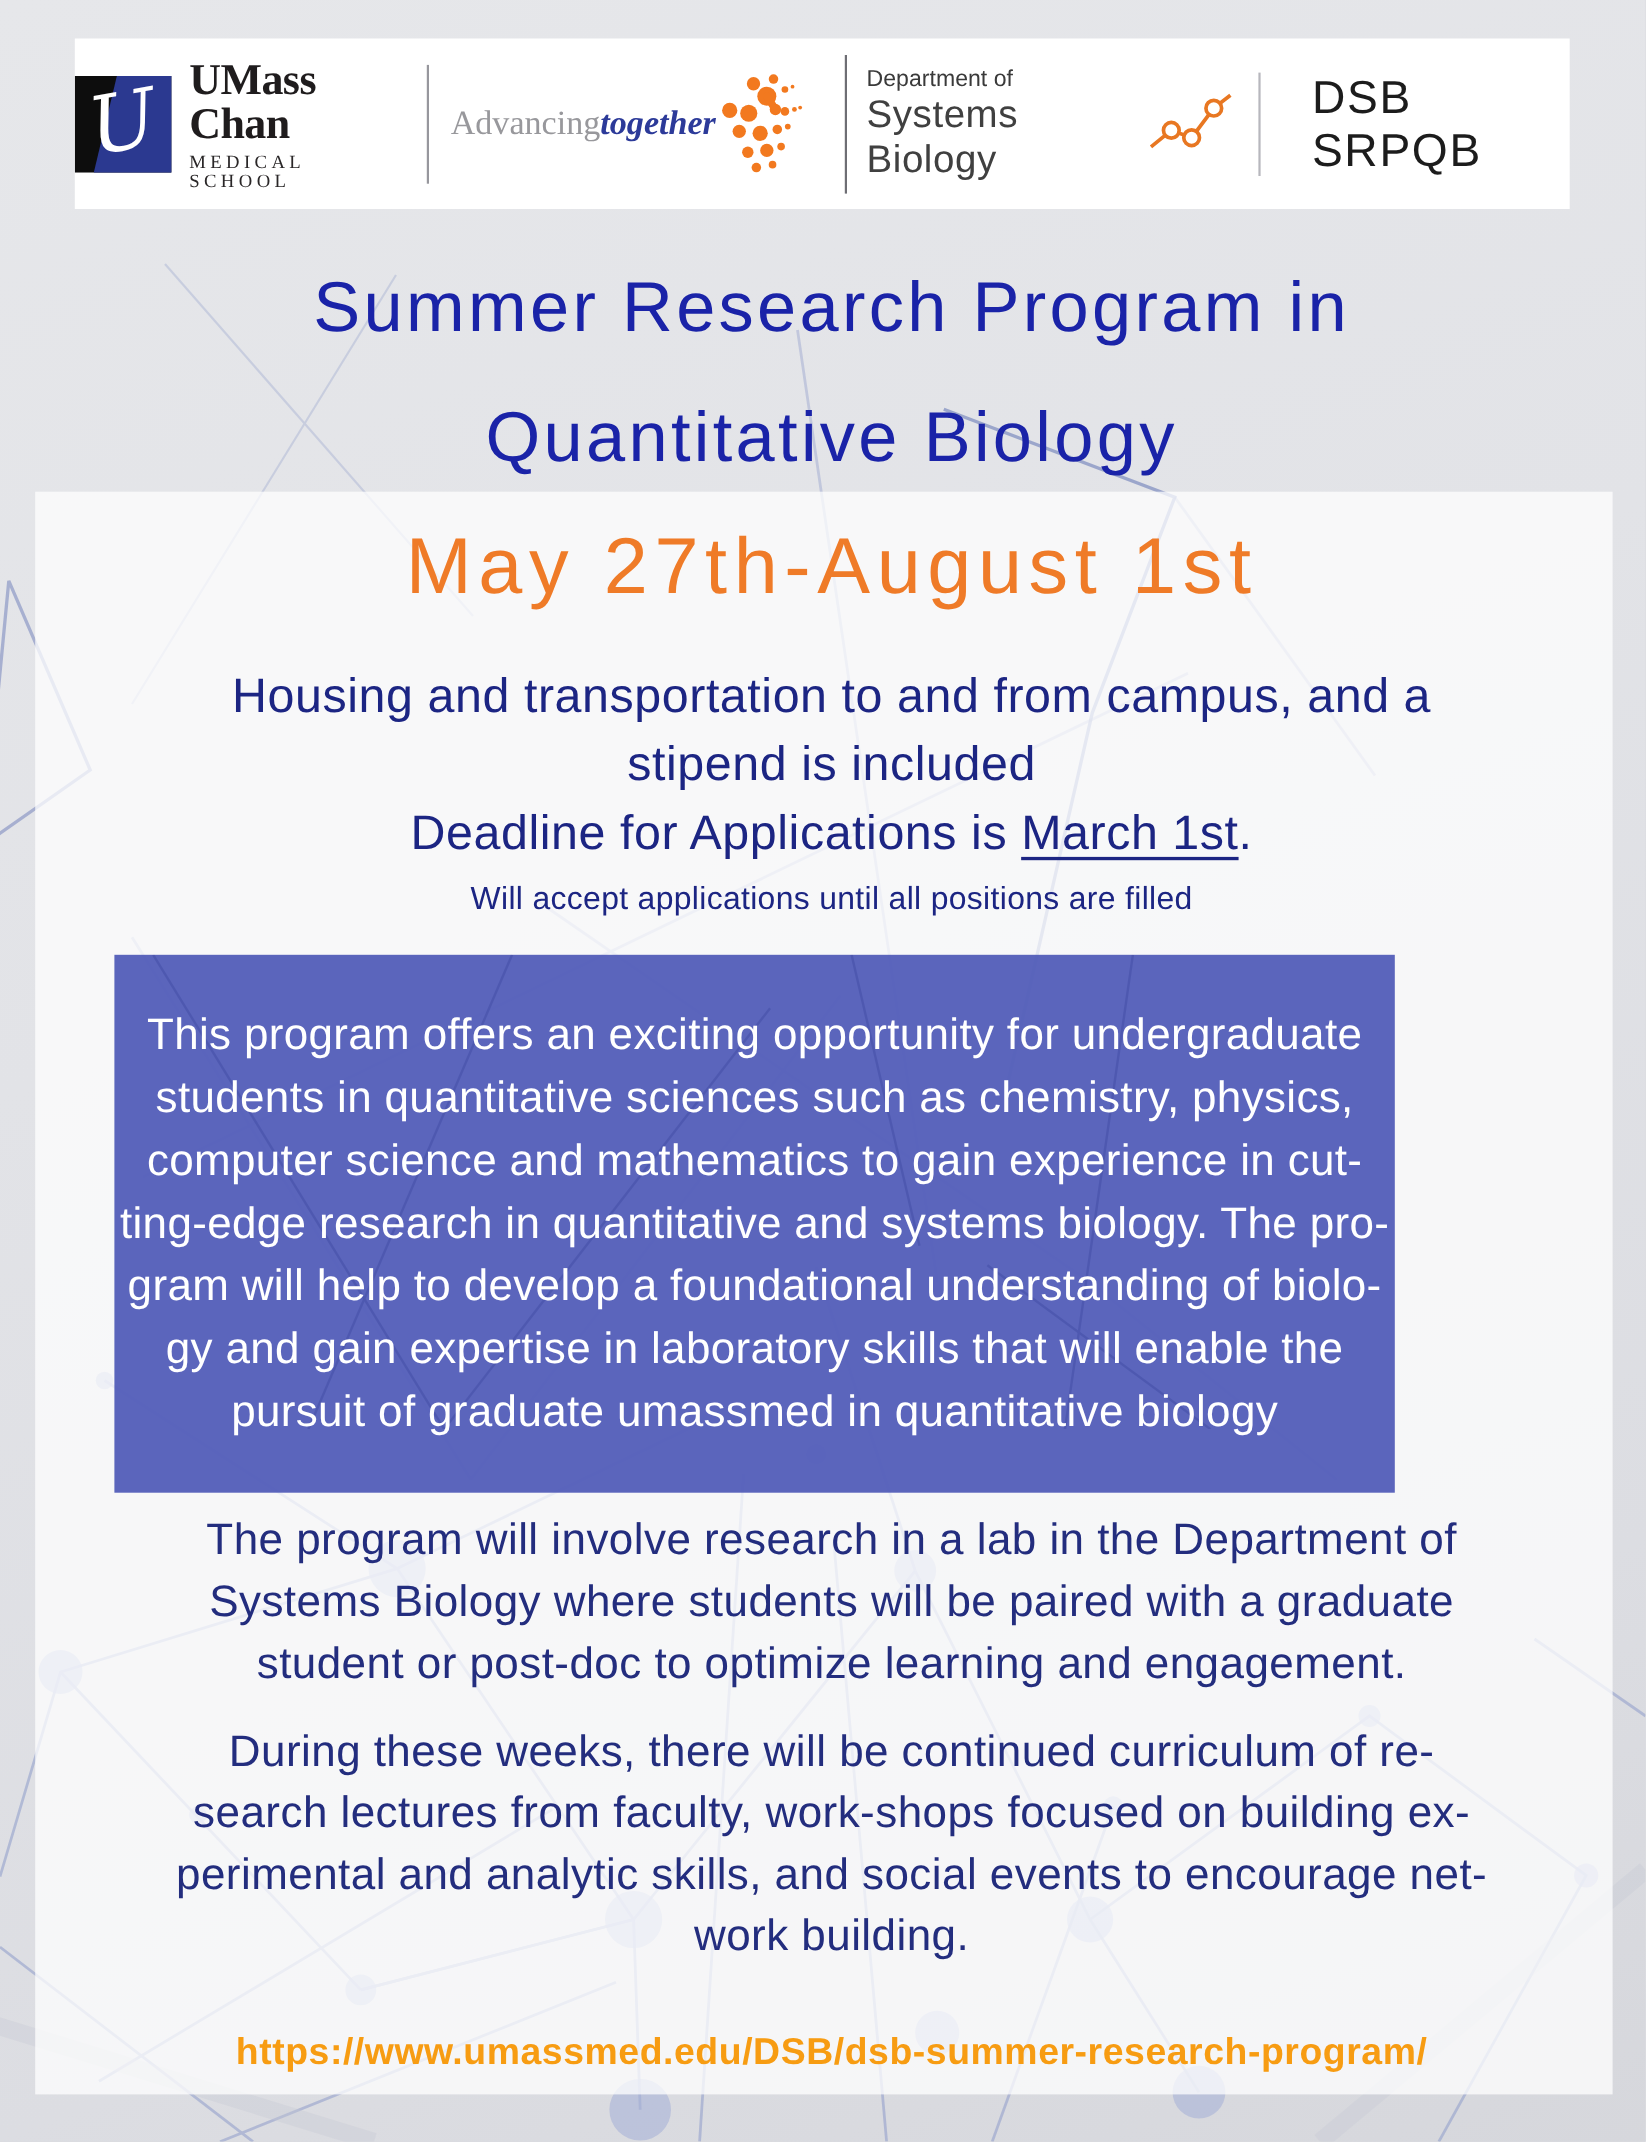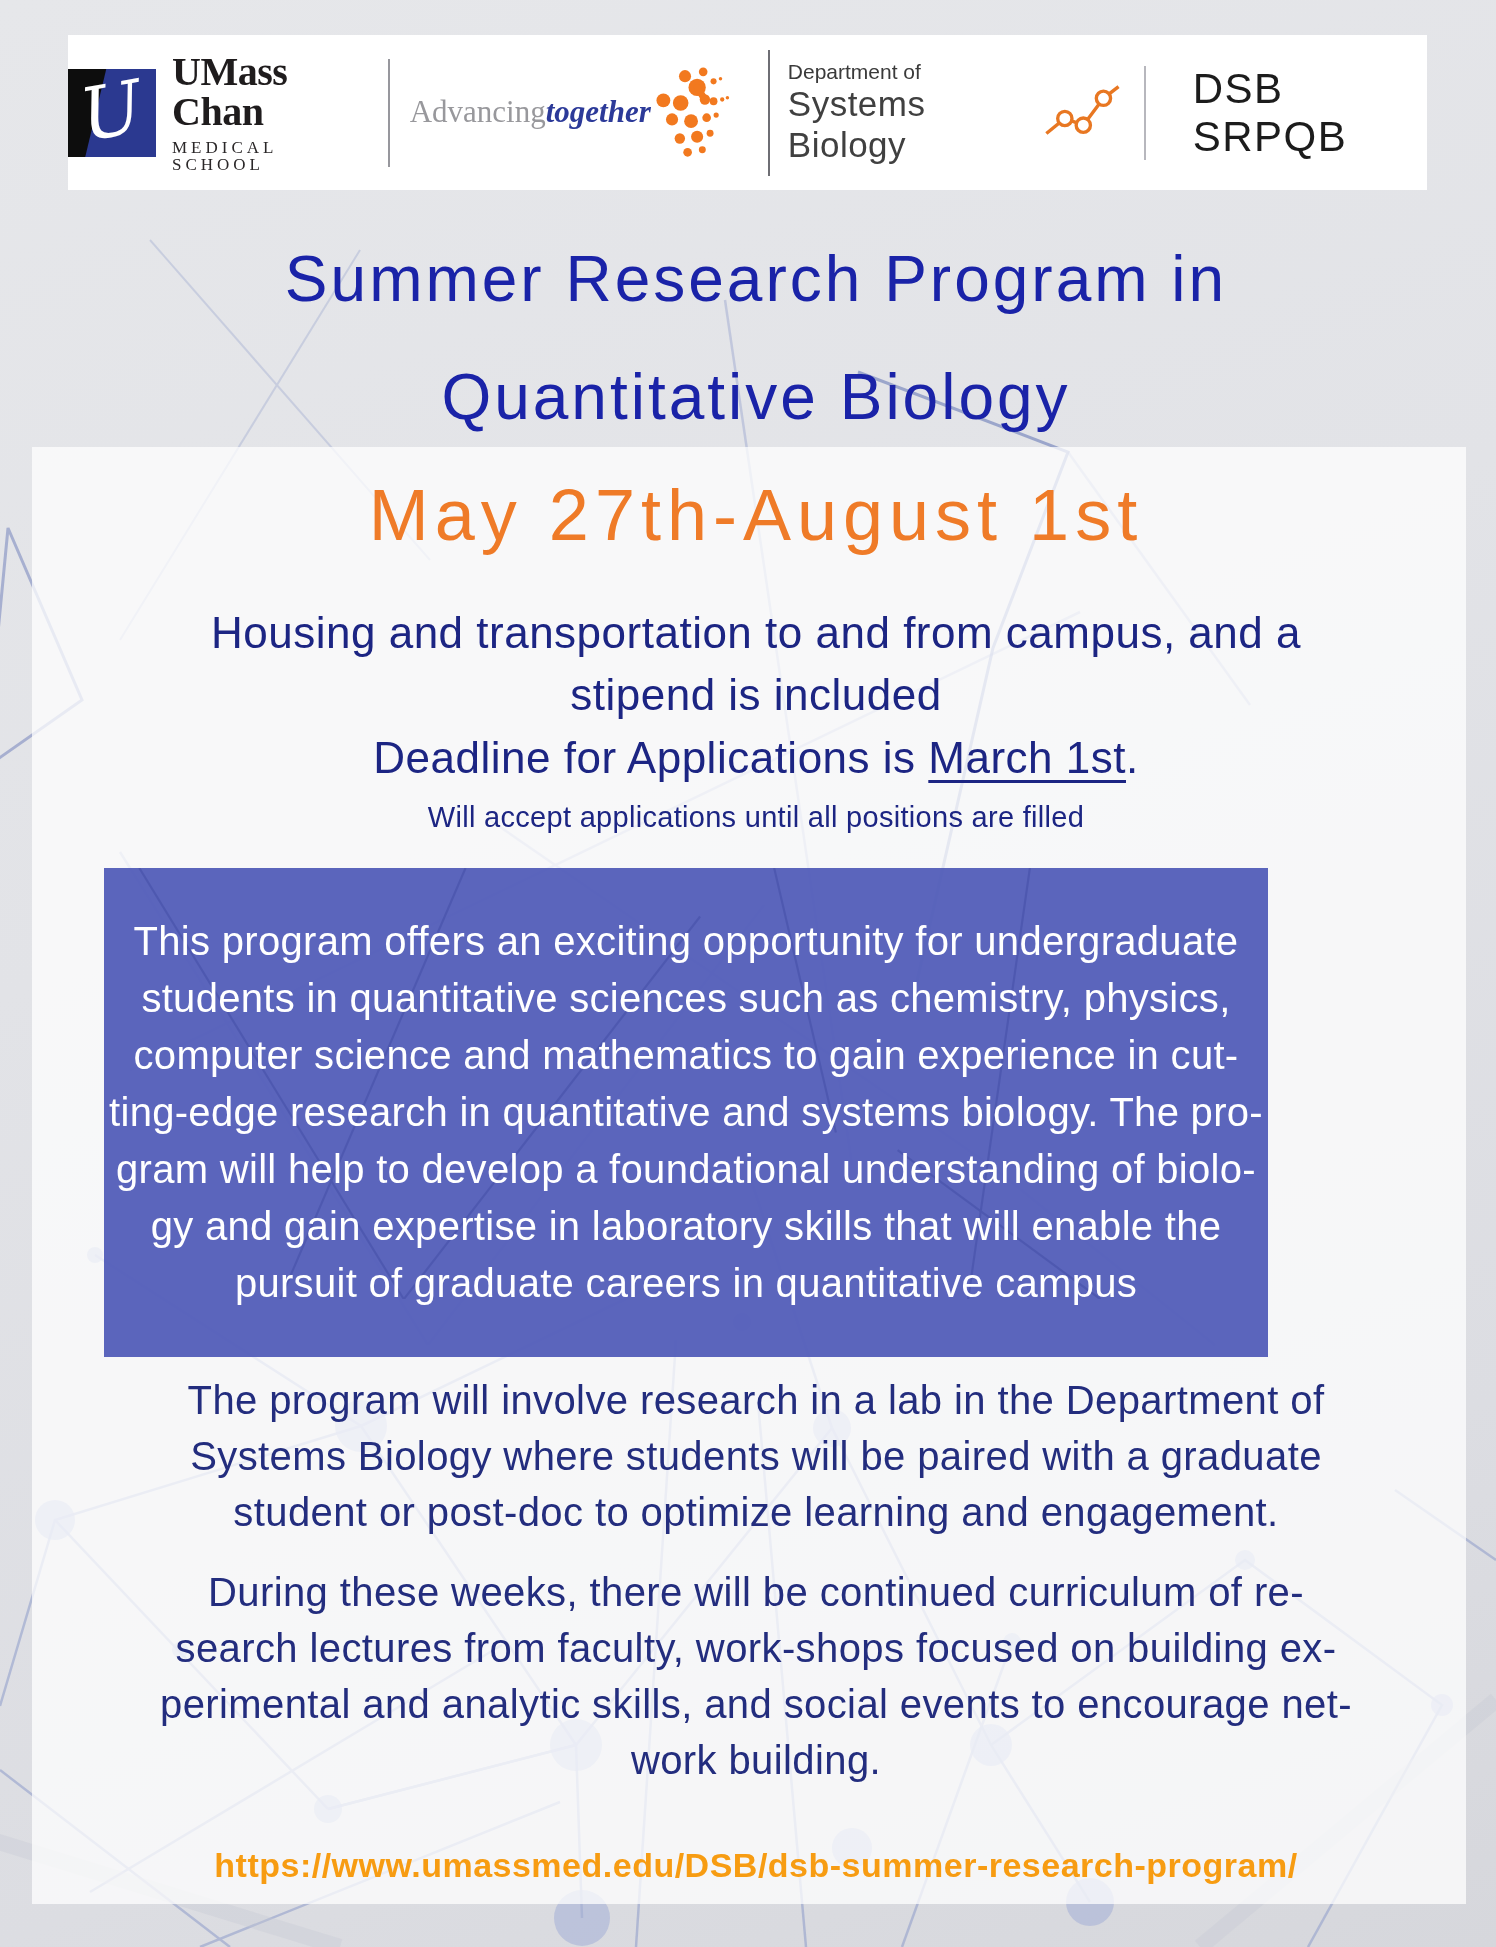--- a/index.html
+++ b/index.html
@@ -203,21 +203,21 @@
           <path d="M 1050,0 L 980,489"></path>
       </g>
     </svg>
     <div class="hl-text">
       <div>This program offers an exciting opportunity for undergraduate</div>
       <div>students in quantitative sciences such as chemistry, physics,</div>
       <div>computer science and mathematics to gain experience in cut-</div>
       <div>ting-edge research in quantitative and systems biology. The pro-</div>
       <div>gram will help to develop a foundational understanding of biolo-</div>
       <div>gy and gain expertise in laboratory skills that will enable the</div>
-      <div>pursuit of graduate careers in quantitative campus</div>
+      <div>pursuit of graduate umassmed in quantitative biology</div>
     </div>
   </div>
 
   <div class="ctr para p1">
     <div>The program will involve research in a lab in the Department of</div>
     <div>Systems Biology where students will be paired with a graduate</div>
     <div>student or post-doc to optimize learning and engagement.</div>
   </div>
   <div class="ctr para p2">
     <div>During these weeks, there will be continued curriculum of re-</div>

